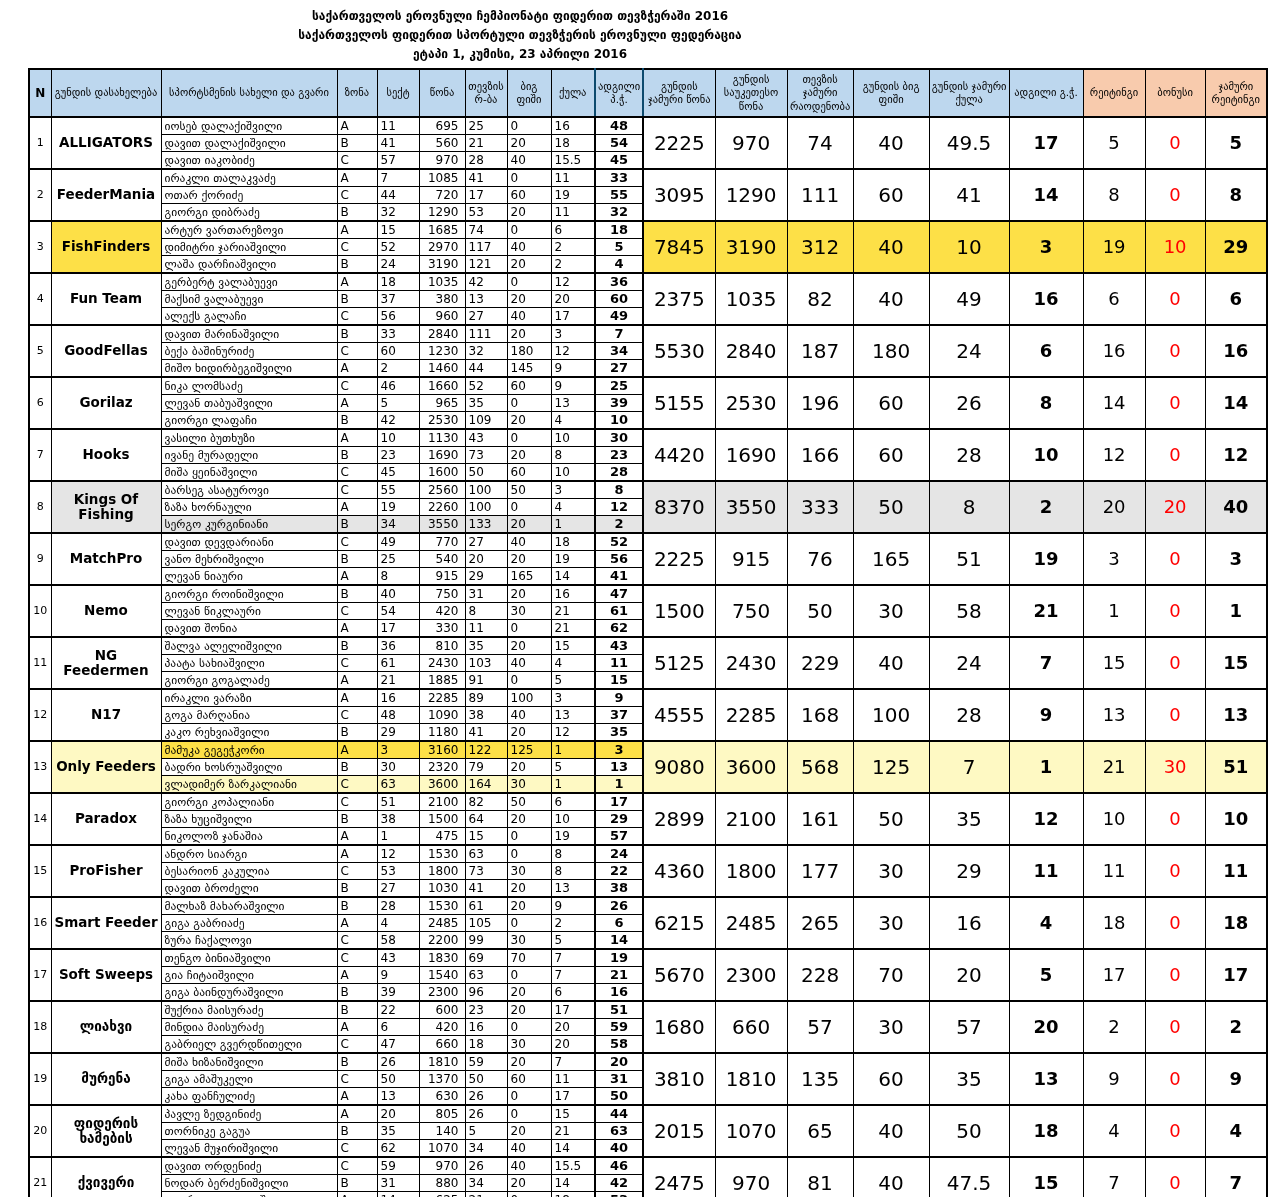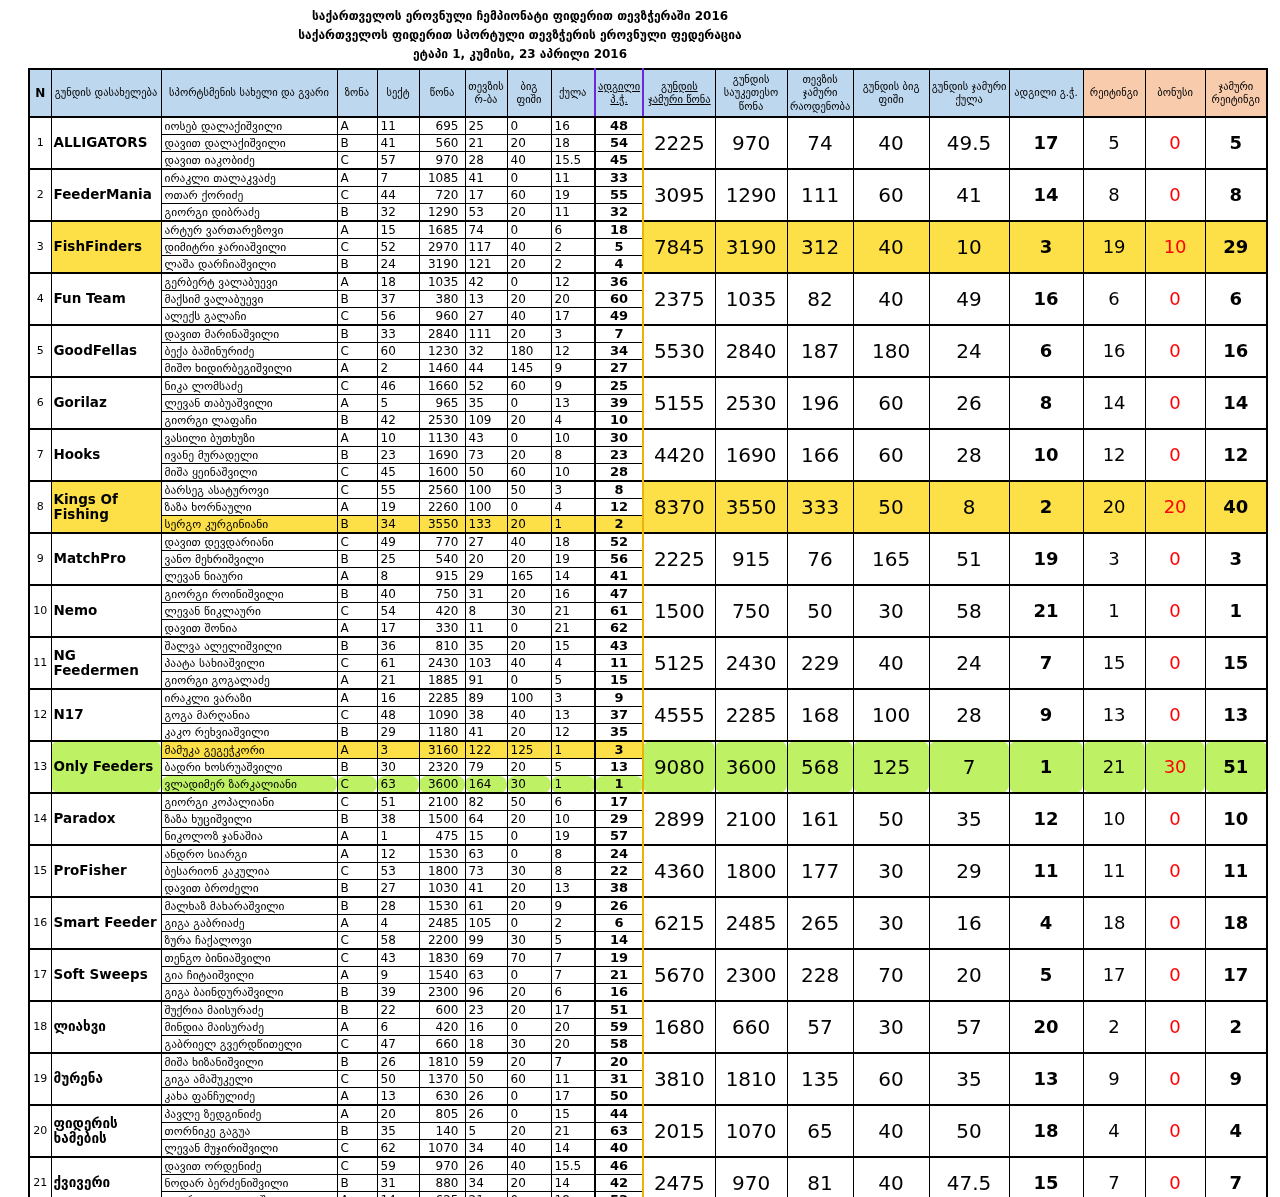--- a/index.html
+++ b/index.html
@@ -28,50 +28,50 @@
     font-size:10.5px;
     line-height:1.25;
     height:48px;
     padding:1px 2px;
     text-align:center;
     vertical-align:middle;
     border-bottom:2px solid #000;
   }
   thead th.col-n { font-weight:bold; font-size:12px; }
   thead th.rating-col { background:#F8CBAD; }
-  thead th.b-left { border-left:2px solid #6d28d9;text-decoration:underline; }
+  thead th.b-left { border-left:2px solid #0c4a6e; }
 
   tbody td {
     height:17px;
     padding:0 2px;
     font-size:12px;
     line-height:16px;
     white-space:nowrap;
     vertical-align:middle;
     background:#fff;
   }
   tr.team-start td { border-top:2px solid #000; }
 
   td.c-n     { text-align:center; font-size:11px; }
-  td.c-team  { text-align:left; font-weight:bold; font-size:13.5px; white-space:normal; line-height:1.12; padding:0 2px; }
+  td.c-team  { text-align:center; font-weight:bold; font-size:13.5px; white-space:normal; line-height:1.12; padding:0 2px; }
   td.c-name  { text-align:left; font-size:11.5px; padding-left:3px; }
   td.c-num   { text-align:left; padding-left:3px; font-size:12px; }
   td.c-weight{ text-align:right; padding-right:6px; font-size:12px; }
   td.c-place { text-align:center; font-weight:bold; font-size:13px; border-left:2px solid #000; }
 
   td.s-big    { text-align:center; font-size:20px; }
   td.s-place  { text-align:center; font-size:18px; font-weight:bold; }
   td.s-rating { text-align:center; font-size:18px; }
   td.s-bonus  { text-align:center; font-size:18px; color:#FF0000; }
   td.s-total  { text-align:center; font-size:18px; font-weight:bold; }
-  td.b-left   { border-left:2px solid #eab308; }
+  td.b-left   { border-left:2px solid #000000; }
 
   td.hl-orange { background:#fde047; }
-  td.hl-gray   { background:#fde047; }
-  td.hl-yellow { background:#bef264;border-radius:8px; }
+  td.hl-gray   { background:#e5e5e5; }
+  td.hl-yellow { background:#fef9c3; }
 </style>
 </head>
 <body>
 
 <div class="titles">
   <div class="title-line">საქართველოს ეროვნული ჩემპიონატი ფიდერით თევზჭერაში 2016</div>
   <div class="title-line">საქართველოს ფიდერით სპორტული თევზჭერის ეროვნული ფედერაცია</div>
   <div class="title-line">ეტაპი 1,  კუმისი, 23 აპრილი 2016</div>
 </div>
 

